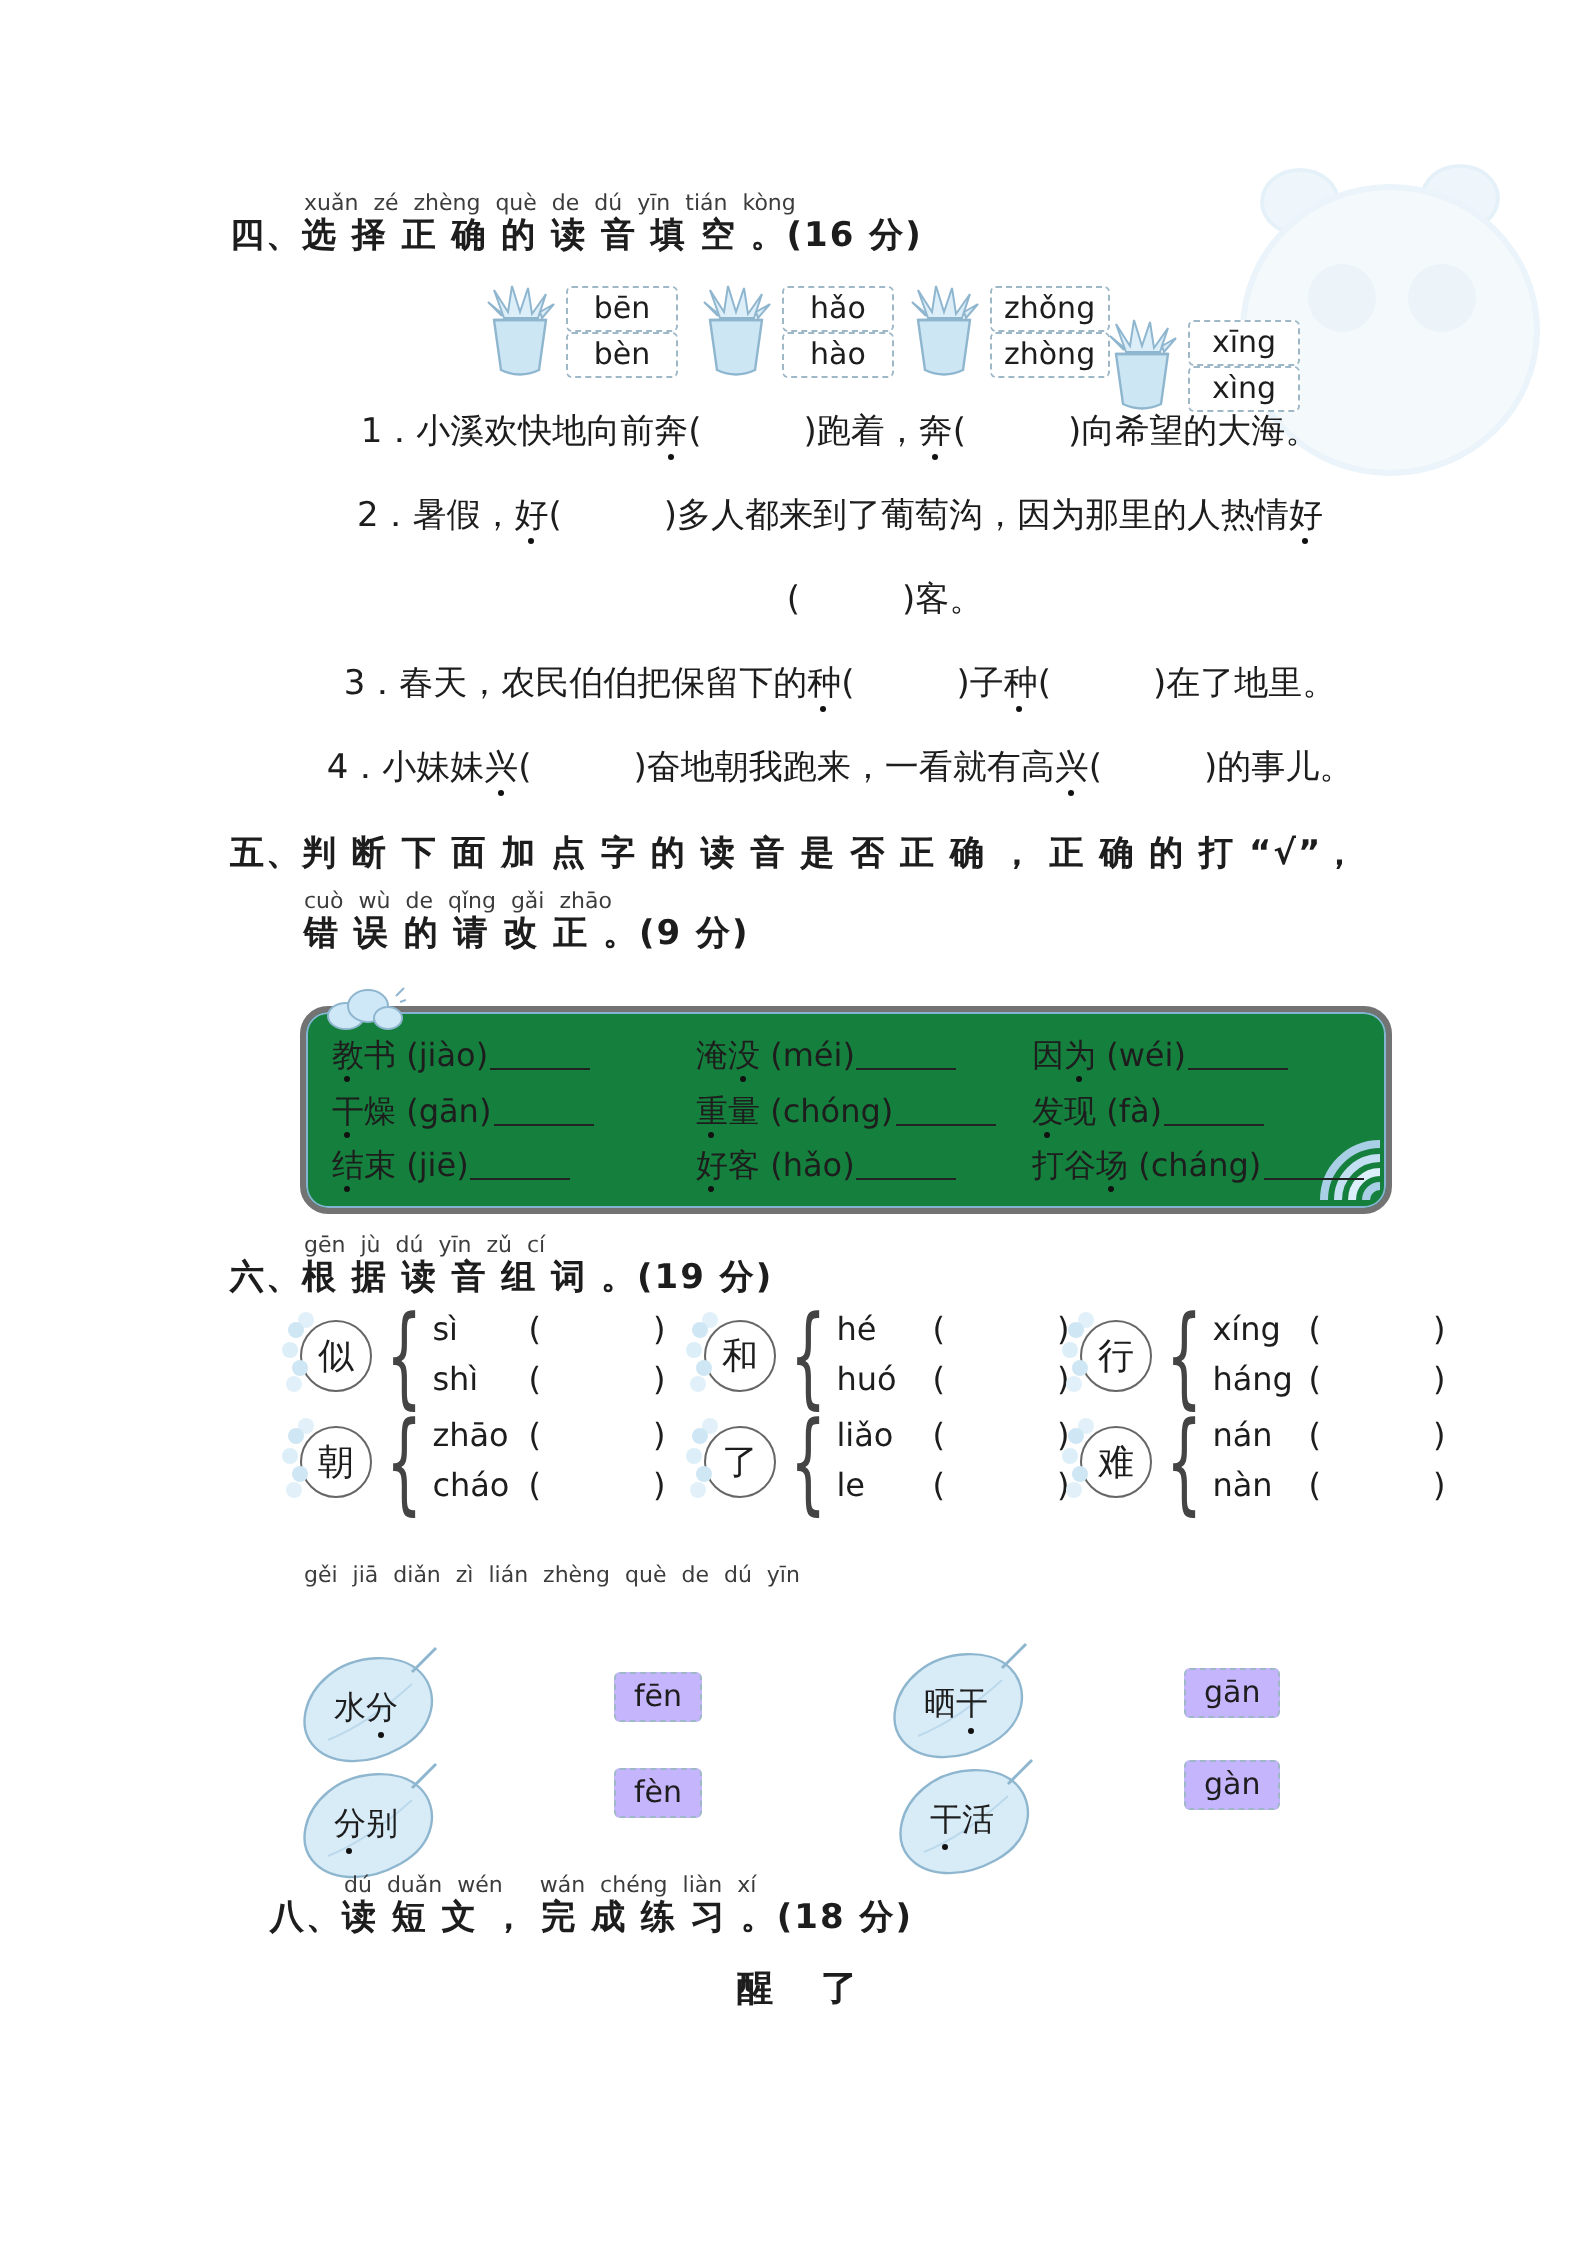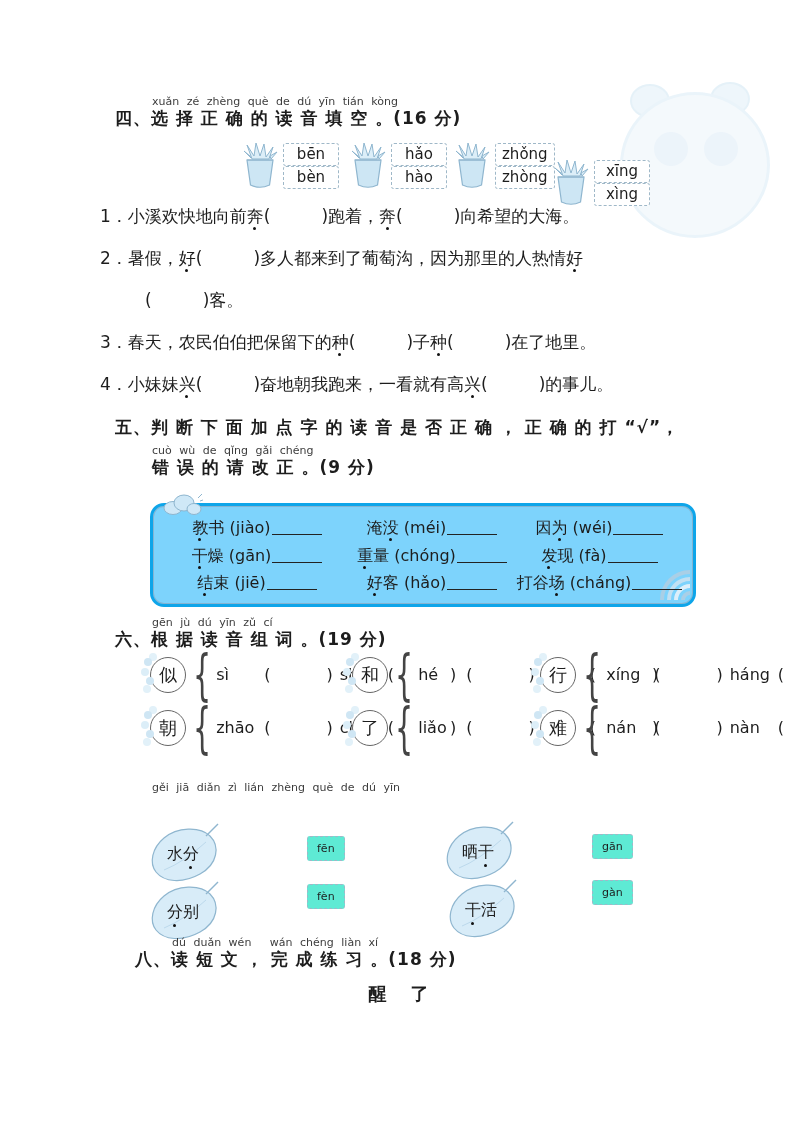--- a/index.html
+++ b/index.html
@@ -28,50 +28,50 @@
   .dotted{position:relative;display:inline-block;}
   .dotted::after{content:"";position:absolute;left:50%;margin-left:-2px;bottom:-4px;
     width:3px;height:3px;border-radius:50%;background:#111;}
   
   .bucket-group{position:absolute;display:flex;align-items:flex-start;z-index:1;}
   .opt-col{display:flex;flex-direction:column;gap:0;margin-left:3px;margin-top:2px;}
   .opt-box{border:1px dashed #9fb8c8;border-radius:3px;min-width:42px;padding:1px 6px;
     font-size:15px;line-height:19px;text-align:center;background:#fff;}
   
   .sentences{width:640px;}
-  .sentence{font-size:17px;line-height:20px;margin-bottom:22px;white-space:nowrap;}
+  .sentence{font-size:17px;line-height:20px;margin-bottom:22px;white-space:nowrap;text-align:center;}
   .sentence.indent{padding-left:45px;}
   
   .word-box{position:absolute;left:150px;top:503px;width:540px;height:98px;
-    border:3px solid #0ea5e9;border-radius:14px;background:#7dd3fc;
-    box-shadow:inset 0 0 0 1px #85b4d2;text-align:center;}
+    border:3px solid #737373;border-radius:14px;background:#15803d;
+    box-shadow:inset 0 0 0 1px #85b4d2;}
   .word-grid{position:absolute;left:13px;top:12px;right:10px;bottom:12px;
     display:grid;grid-template-columns:182px 168px 1fr;align-content:space-between;}
   .word-item{font-size:16px;line-height:19px;white-space:nowrap;}
   .blank{display:inline-block;width:50px;border-bottom:1px solid #222;height:2px;vertical-align:-2px;margin-left:1px;}
   .cloud-icon{position:absolute;left:8px;top:-14px;}
   .rainbow-icon{position:absolute;right:3px;bottom:0px;}
   
   .grid-entry{position:absolute;display:flex;align-items:center;z-index:1;}
   .circle-char{position:relative;width:34px;height:34px;border:1px solid #666;border-radius:50%;
     display:flex;align-items:center;justify-content:center;font-size:18px;flex:0 0 auto;background:#fff;}
   .circle-char::before{content:"";position:absolute;left:-7px;top:0px;width:8px;height:8px;border-radius:50%;
     background:#cfe6f4;box-shadow:-3px 10px 0 #dceef8, 2px 19px 0 #cfe6f4, 5px -5px 0 #e2f1f9, -1px 27px 0 #e2f1f9;}
   .brace{font-size:38px;color:#444;line-height:1;transform:scaleY(1.45) scaleX(.75);margin:0 2px 0 4px;font-weight:400;}
-  .readings{display:flex;flex-direction:row;gap:7px;}
+  .readings{display:flex;flex-direction:column;gap:7px;}
   .reading{font-size:16px;line-height:18px;display:flex;align-items:baseline;white-space:nowrap;}
   .reading .py{display:inline-block;min-width:48px;}
   .gapline{display:inline-block;width:56px;}
   
   .leaf{position:absolute;width:76px;height:62px;z-index:1;}
   .leaf svg{position:absolute;left:0;top:0;}
   .leaf .word{position:absolute;left:0;top:8px;width:70px;height:48px;display:flex;
     align-items:center;justify-content:center;font-size:16px;}
   .py-box{position:absolute;border:1px dashed #9fb8c8;border-radius:3px;padding:2px 9px;
-    font-size:11px;line-height:19px;background:#5eead4;z-index:1;text-align:right;}
+    font-size:15px;line-height:19px;background:#c4b5fd;z-index:1;text-align:right;}
   
   .passage-title{position:absolute;left:100px;top:982px;width:600px;text-align:center;
     font-size:18px;font-weight:bold;letter-spacing:3px;}
 </style>
 </head>
 <body>
 
 <div class="page">
 
   <div class="watermark">
@@ -156,21 +156,21 @@
       <div class="sentence indent">(　　　)客。</div>
       <div class="sentence">3．春天，农民伯伯把保留下的<span class="dotted">种</span>(　　　)子<span class="dotted">种</span>(　　　)在了地里。</div>
       <div class="sentence">4．小妹妹<span class="dotted">兴</span>(　　　)奋地朝我跑来，一看就有高<span class="dotted">兴</span>(　　　)的事儿。</div>
     </div>
 
   <div class="sec" id="sec5-header" style="left:115px;top:417px;">
       <div class="hdr-line">
         <div class="hdr-text">五、判 断 下 面 加 点 字 的 读 音 是 否  正  确 ，  正  确 的 打 “√”，</div>
       </div>
       <div class="hdr-line indent">
-        <div class="hdr-pinyin">cuò wù de qǐng gǎi chéng</div>
+        <div class="hdr-pinyin">cuò wù de qǐng gǎi zhāo</div>
         <div class="hdr-text">错 误 的 请 改  正 。(9 分)</div>
       </div>
     </div>
   <div class="word-box sec">
     <span class="cloud-icon">
       <svg width="42" height="24" viewBox="0 0 42 24">
         <g fill="#cfe8f7" stroke="#8fb6cf" stroke-width="1">
           <ellipse cx="12" cy="16" rx="9" ry="6.5"></ellipse>
           <ellipse cx="23" cy="11" rx="10" ry="8"></ellipse>
           <ellipse cx="33" cy="17" rx="7" ry="5.5"></ellipse>

